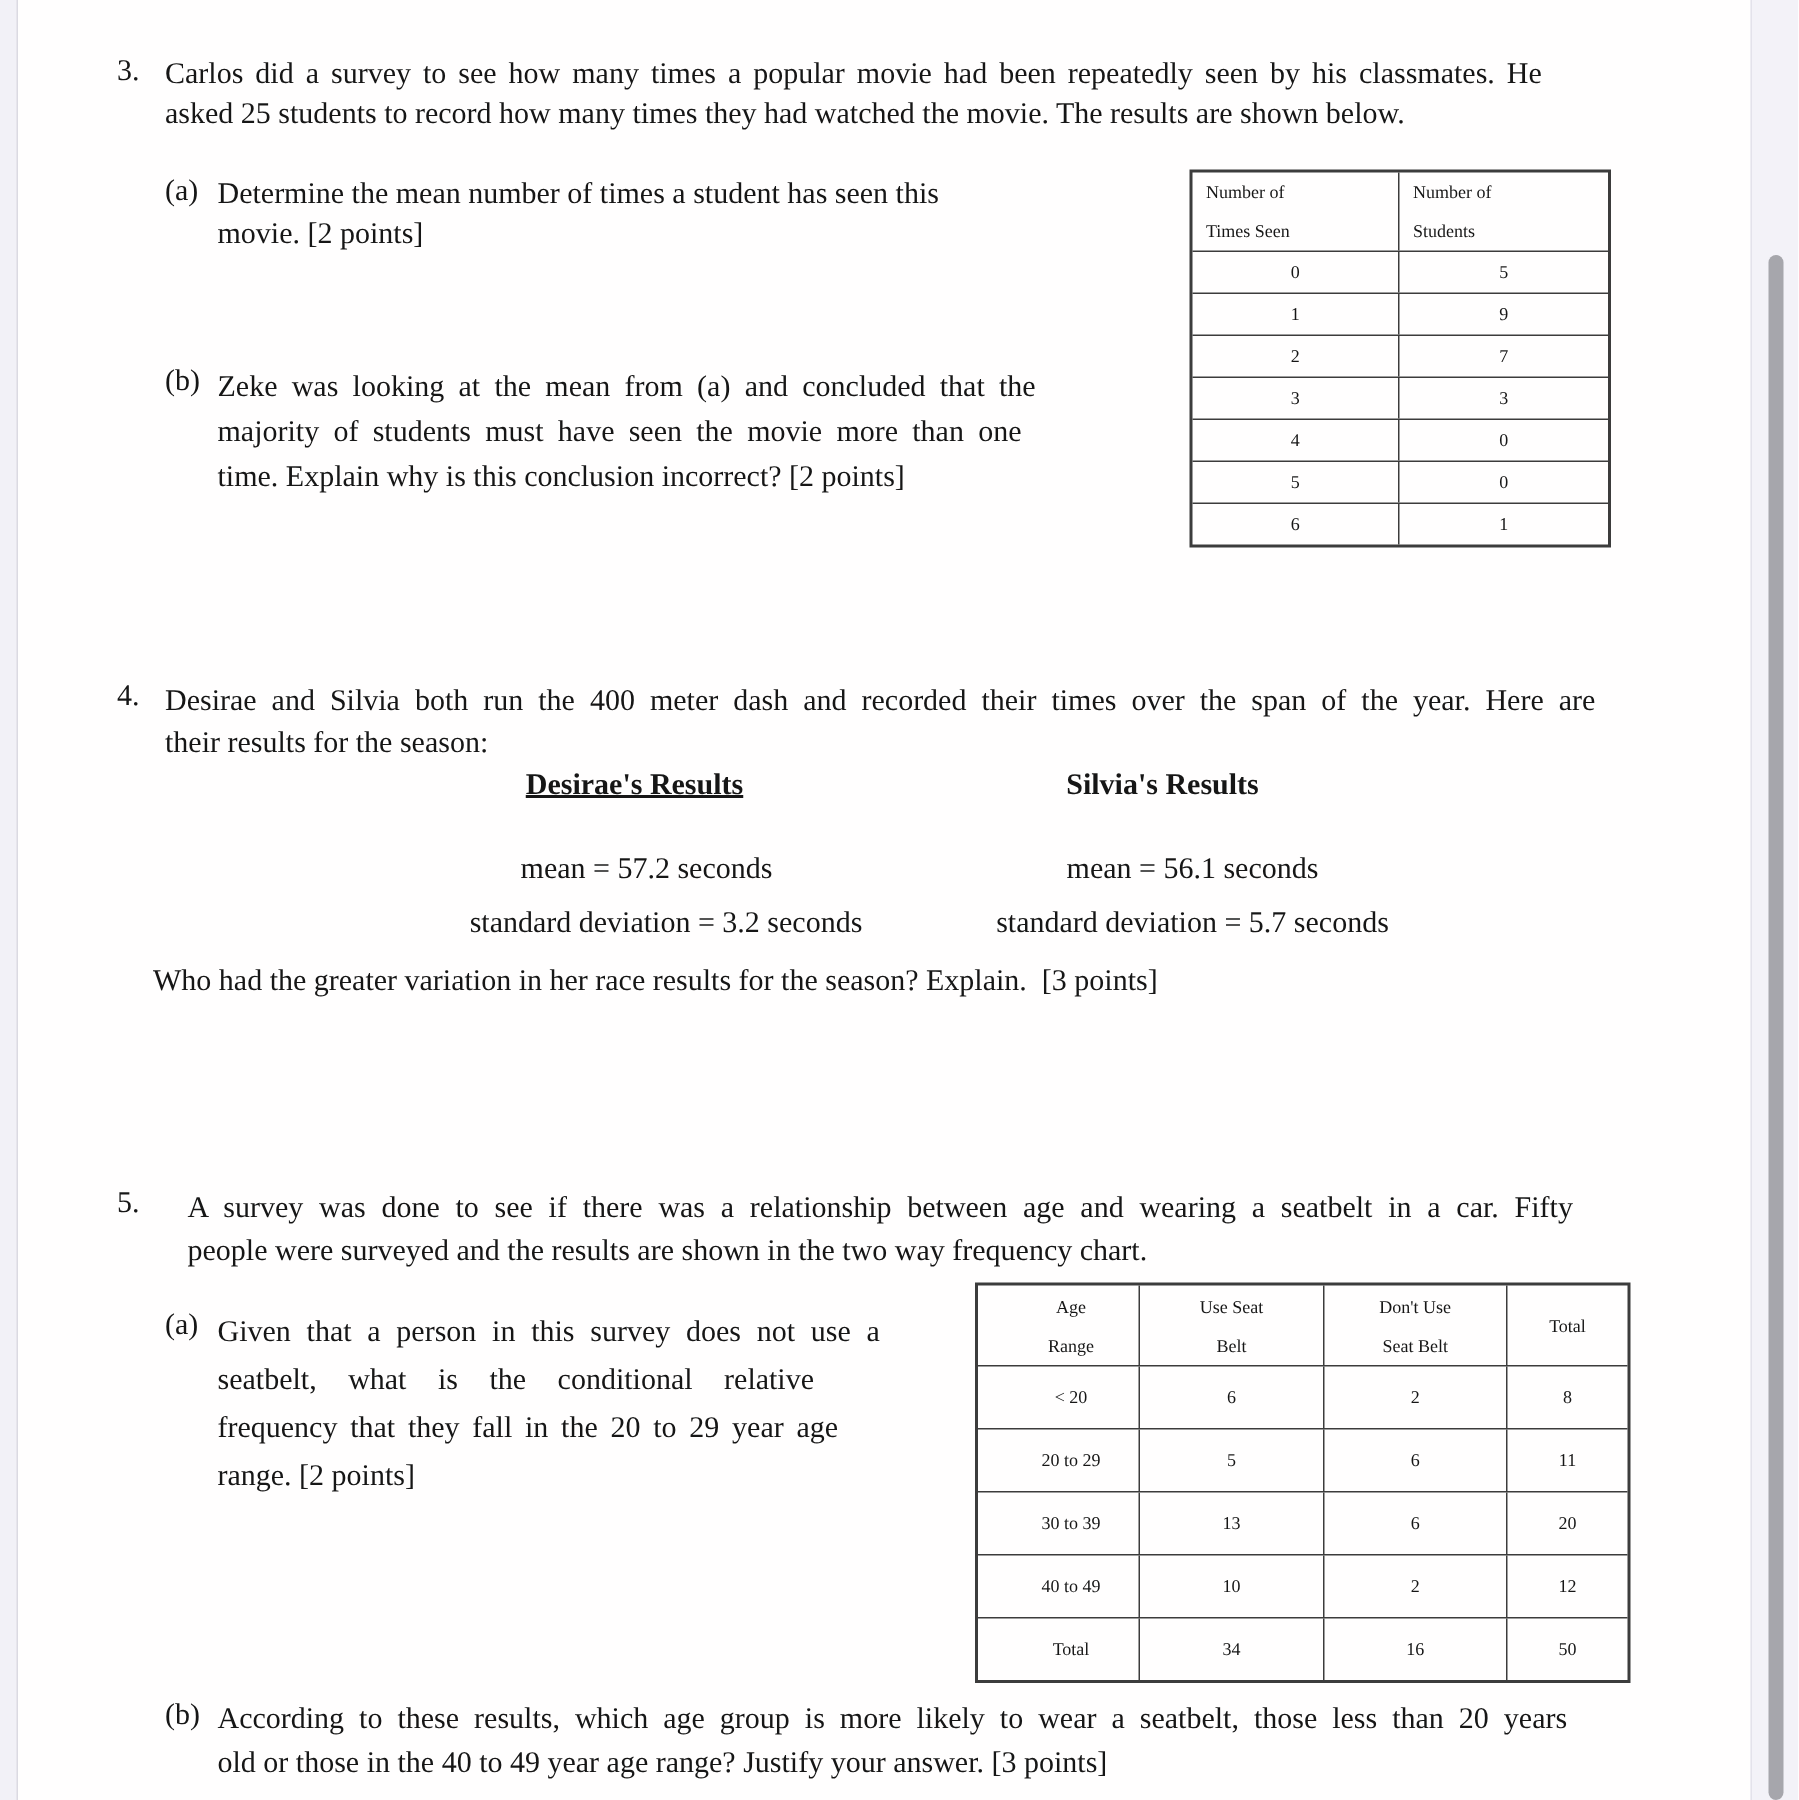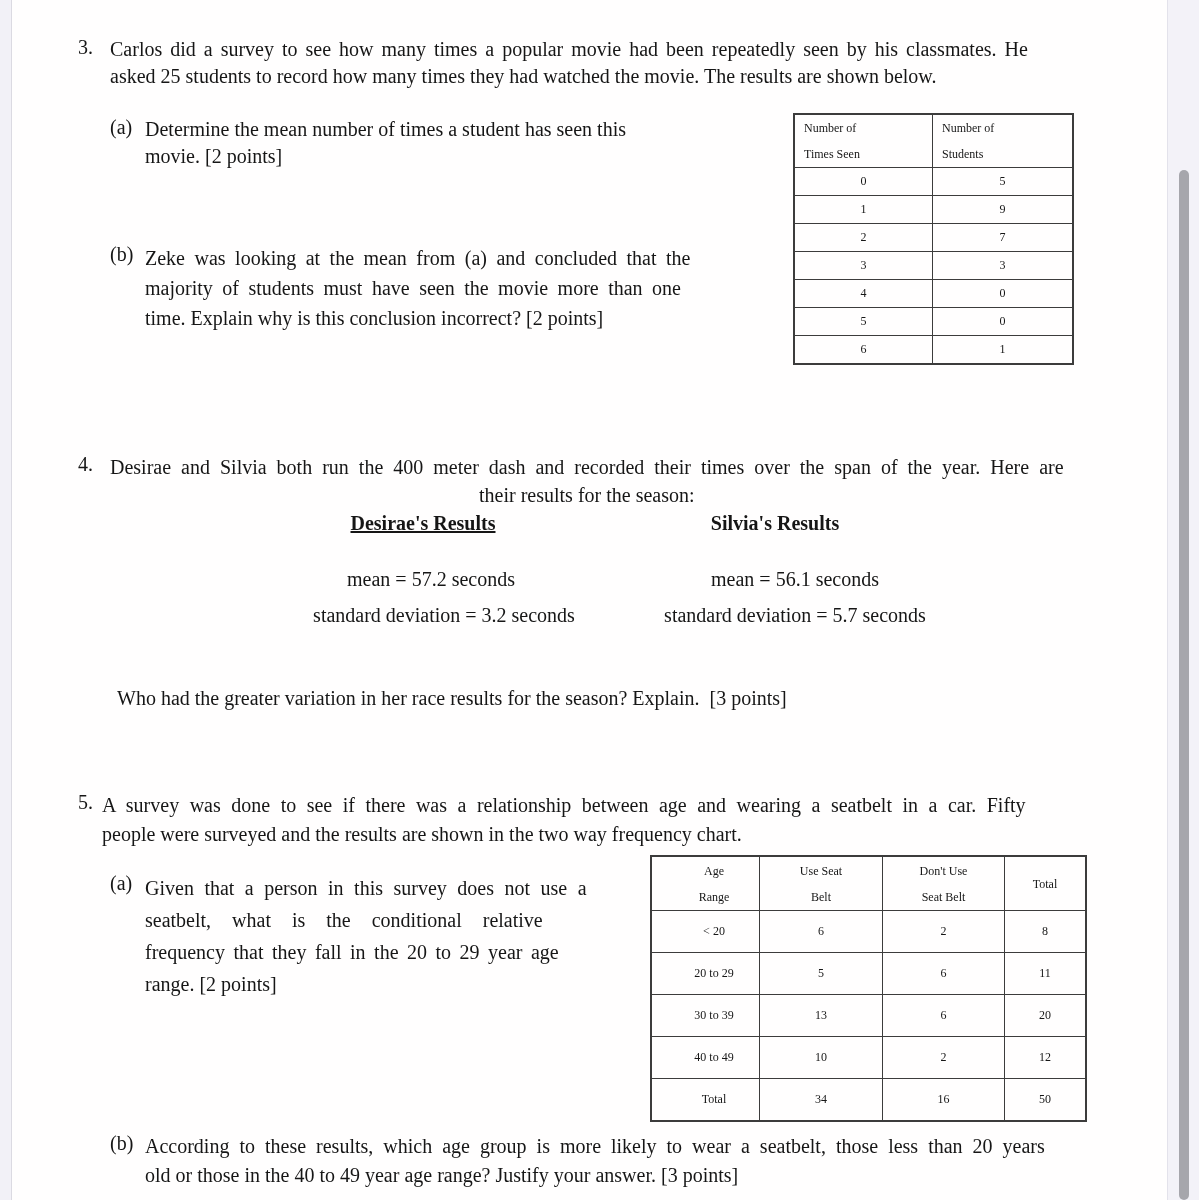--- a/index.html
+++ b/index.html
@@ -92,38 +92,38 @@
   </div>
 
   <div class="abs t lbl" style="top:243px;">(b)</div>
   <div class="abs" style="left:145px;top:243px;">
     <div class="t lh30 wsb">Zeke was looking at the mean from (a) and concluded that the</div>
     <div class="t lh30 wsb">majority of students must have seen the movie more than one</div>
     <div class="t lh30">time. Explain why is this conclusion incorrect? [2 points]</div>
   </div>
 
   <div class="abs t num" style="top:453px;">4.</div>
-  <div class="abs" style="left:110px;top:453px;text-align:center;">
+  <div class="abs" style="left:110px;top:453px;">
     <div class="t lh28 wsf">Desirae and Silvia both run the 400 meter dash and recorded their times over the span of the year. Here are</div>
     <div class="t lh28">their results for the season:</div>
   </div>
 
   <div class="abs t bold ctr" style="left:423px;top:512px;text-decoration:underline;">Desirae's Results</div>
   <div class="abs t bold ctr" style="left:775px;top:512px;">Silvia's Results</div>
 
   <div class="abs t ctr" style="left:431px;top:568px;">mean = 57.2 seconds</div>
   <div class="abs t ctr" style="left:795px;top:568px;">mean = 56.1 seconds</div>
 
   <div class="abs t ctr" style="left:444px;top:604px;">standard deviation = 3.2 seconds</div>
   <div class="abs t ctr" style="left:795px;top:604px;">standard deviation = 5.7 seconds</div>
 
-  <div class="abs t" style="left:117px;top:643px;margin-top:44px;">Who had the greater variation in her race results for the season? Explain.  [3 points]</div>
+  <div class="abs t" style="left:102px;top:643px;">Who had the greater variation in her race results for the season? Explain.  [3 points]</div>
 
   <div class="abs t num" style="top:791px;">5.</div>
-  <div class="abs" style="left:102px;top:791px;">
+  <div class="abs" style="left:125px;top:791px;">
     <div class="t lh29 wsc">A survey was done to see if there was a relationship between age and wearing a seatbelt in a car. Fifty</div>
     <div class="t lh29">people were surveyed and the results are shown in the two way frequency chart.</div>
   </div>
 
   <div class="abs t lbl" style="top:872px;">(a)</div>
   <div class="abs" style="left:145px;top:872px;">
     <div class="t lh32 wsc">Given that a person in this survey does not use a</div>
     <div class="t lh32 wsd">seatbelt, what is the conditional relative</div>
     <div class="t lh32 wse">frequency that they fall in the 20 to 29 year age</div>
     <div class="t lh32">range. [2 points]</div>

